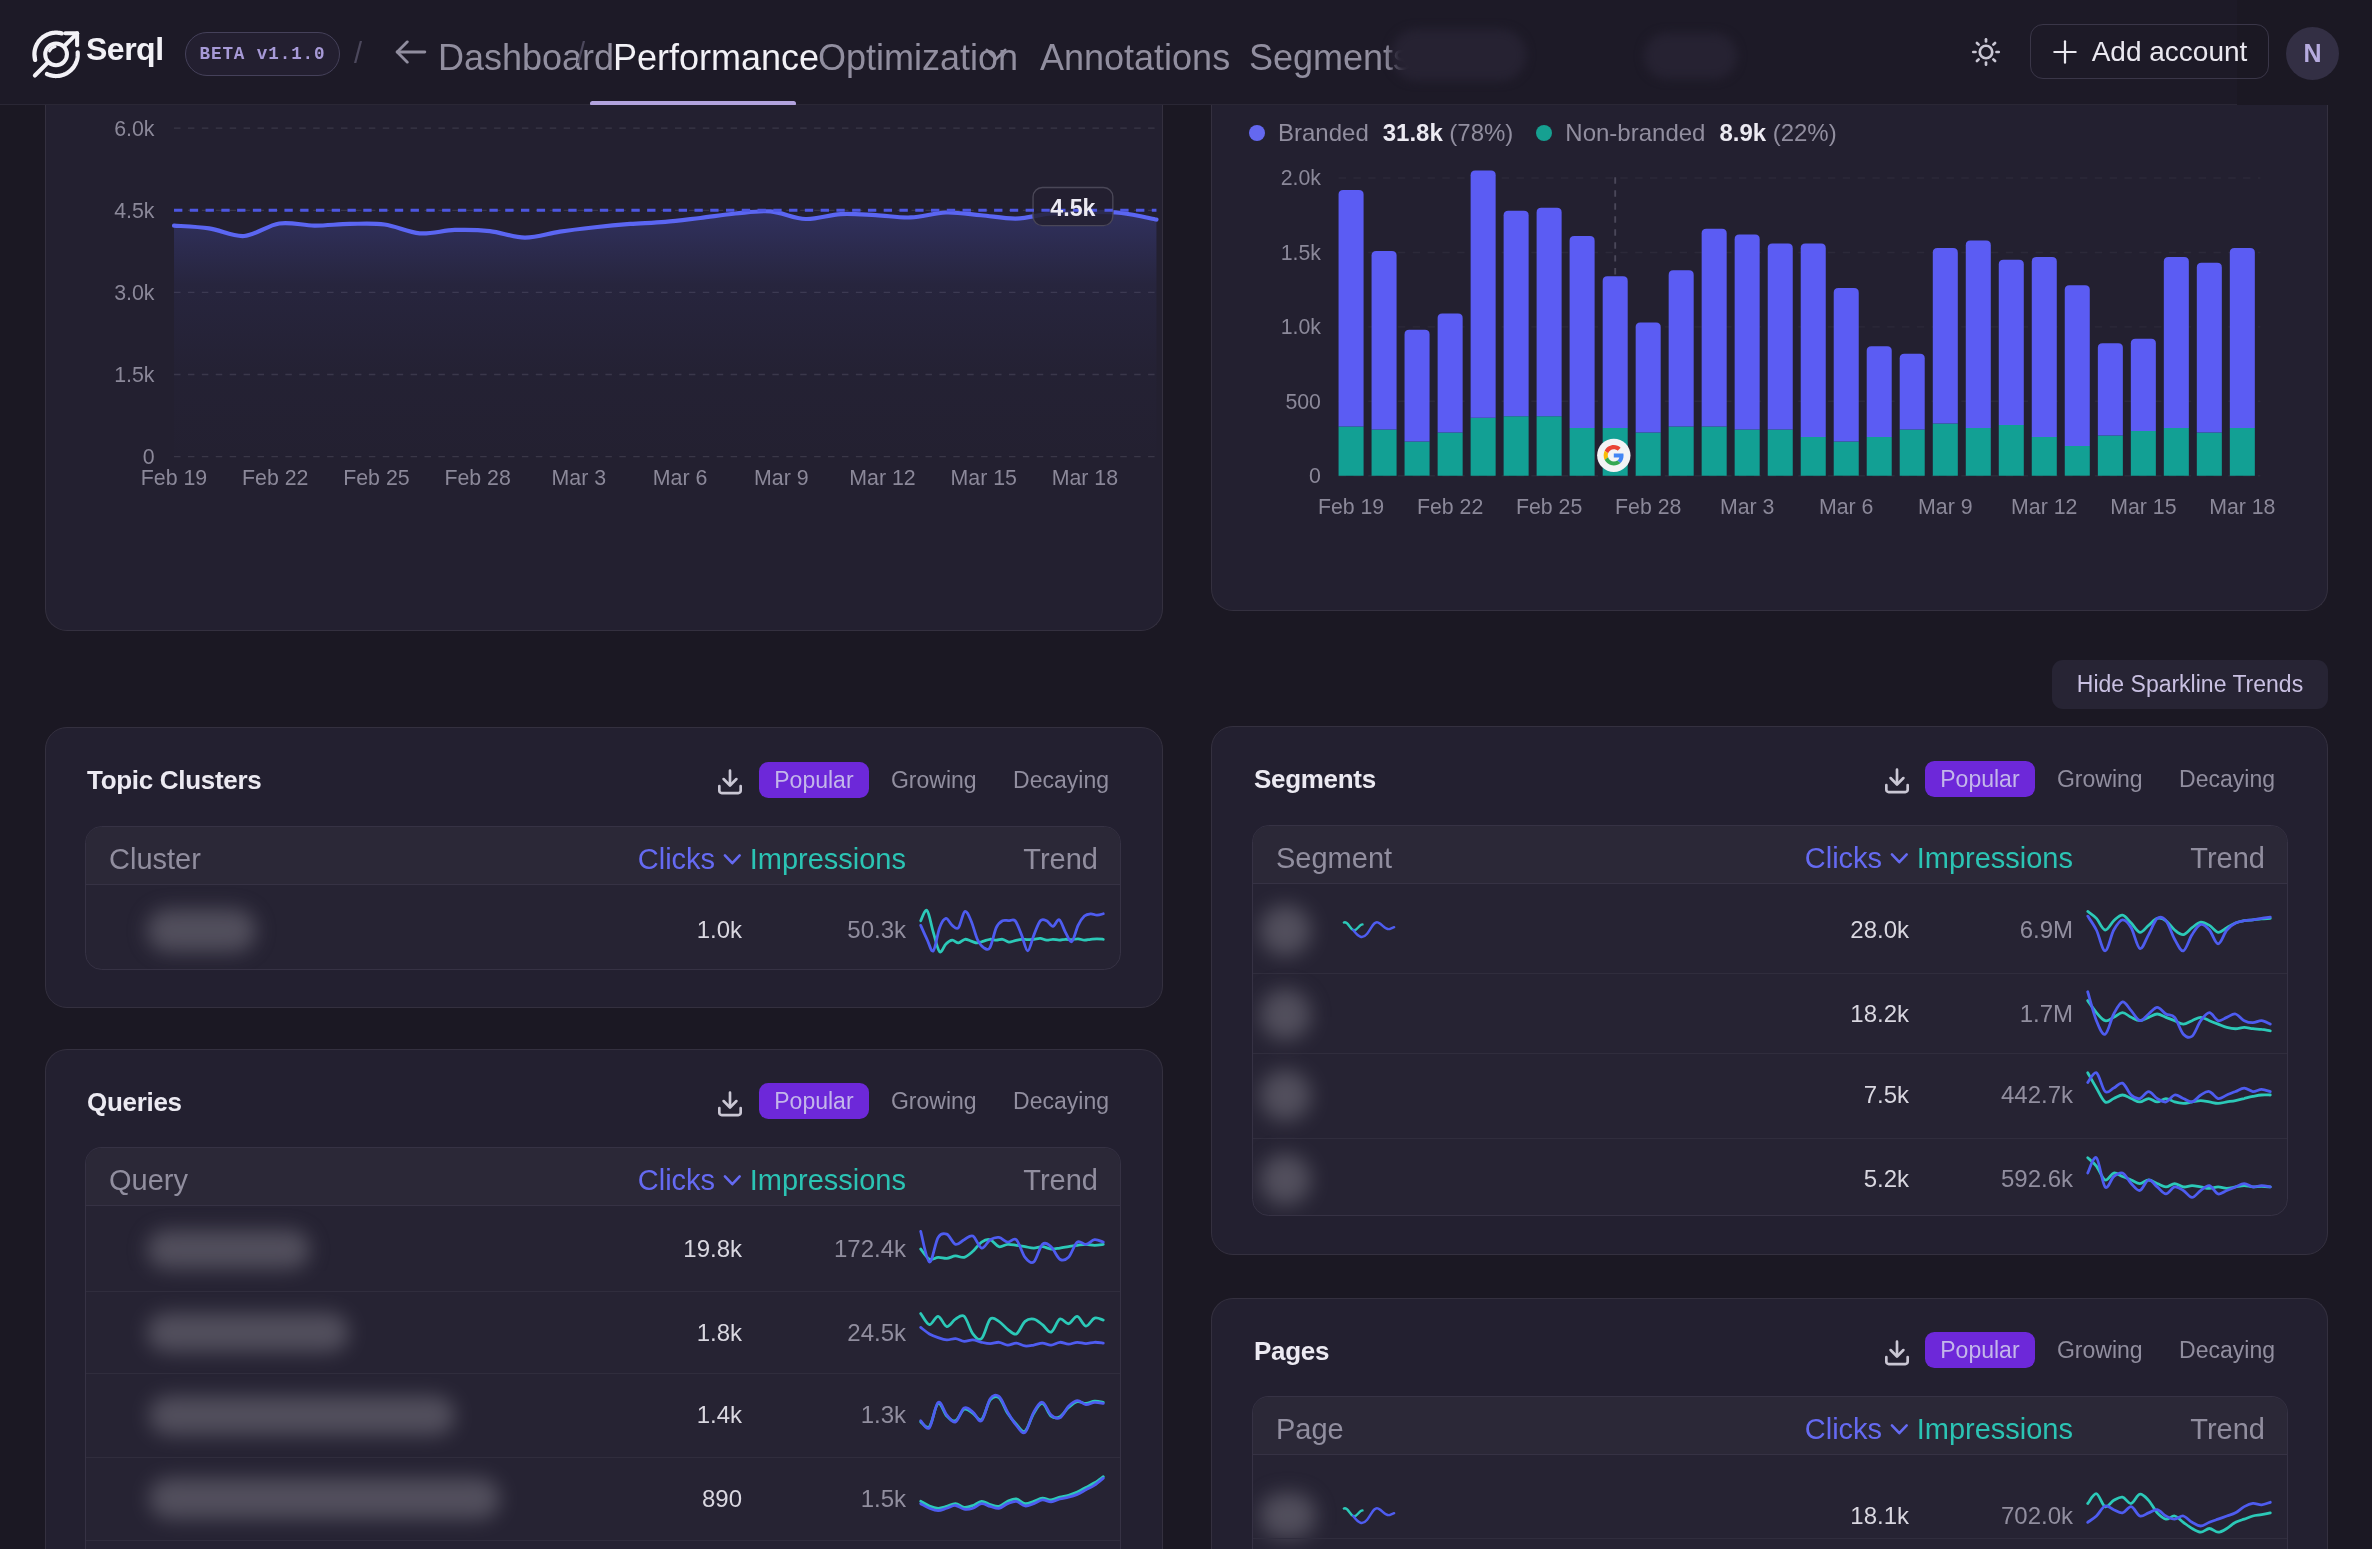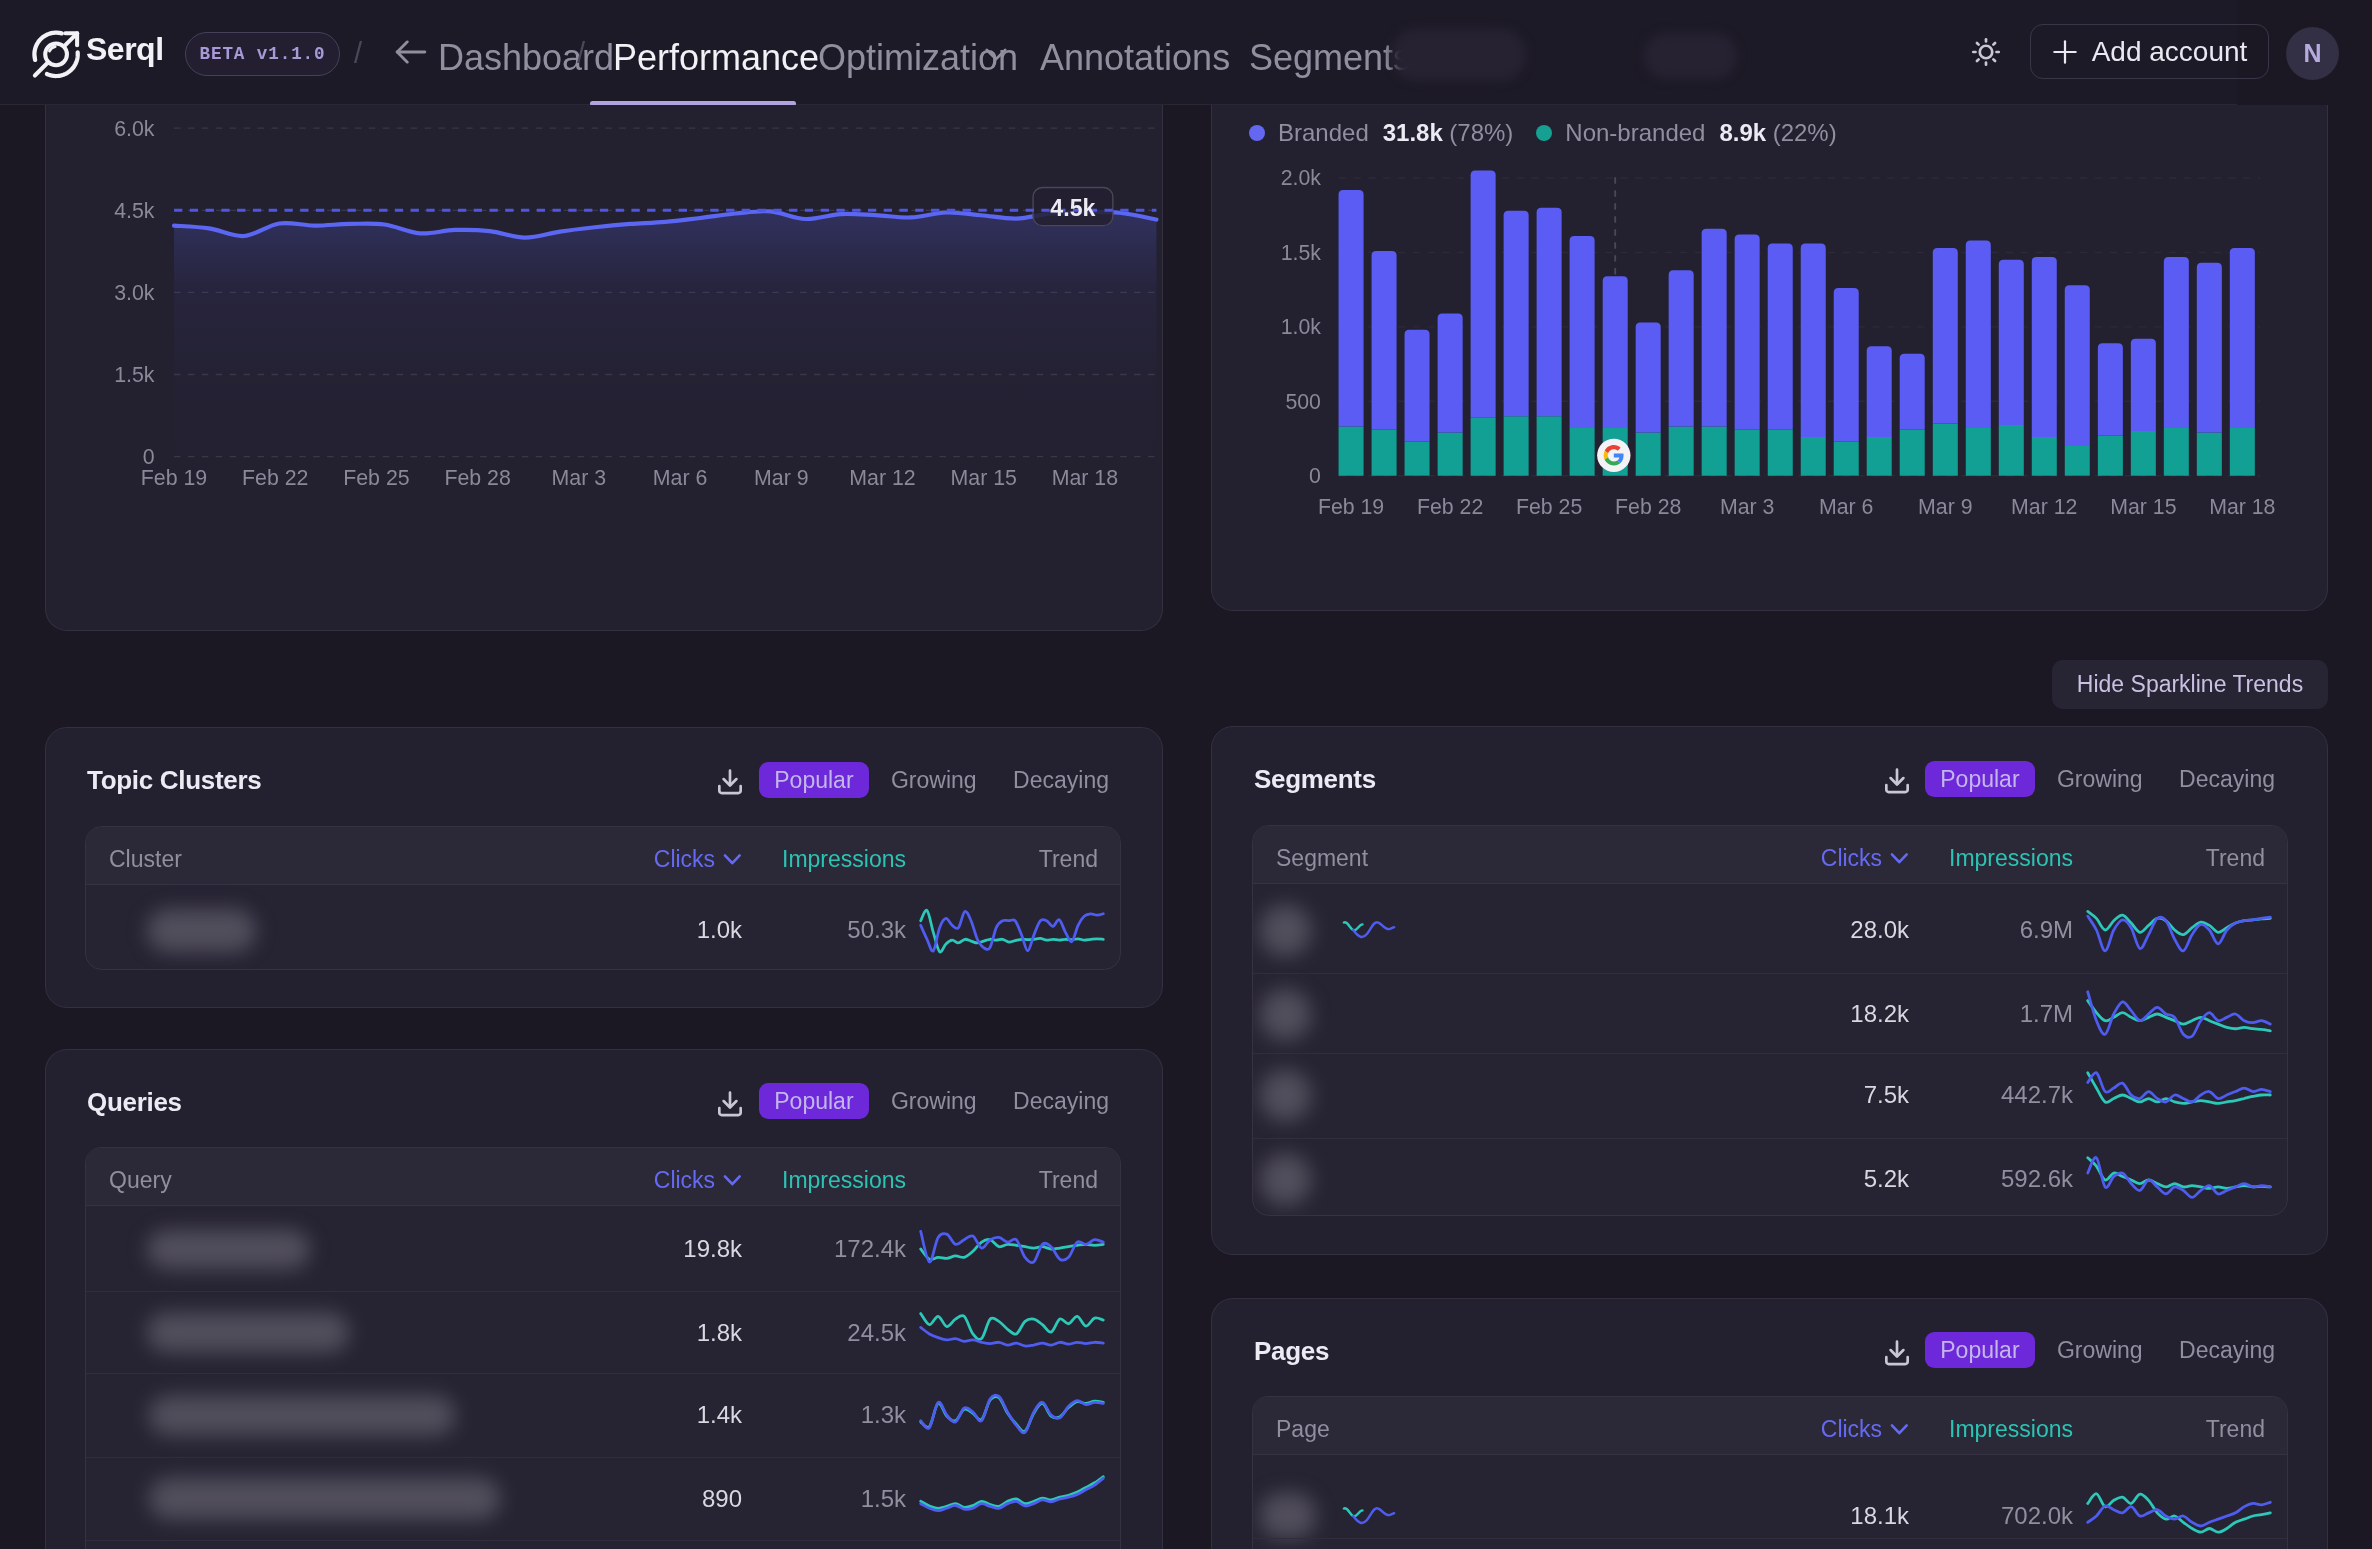--- a/index.html
+++ b/index.html
@@ -8,21 +8,21 @@
  border-bottom:0.9px solid #2a2735}
 .navitem{position:absolute;font-size:36px;color:#918e9f;white-space:nowrap}
 .card{position:absolute;background:#232030;border:0.9px solid #34303f;border-radius:22px}
 .chartcard{border-top:none;border-top-left-radius:0;border-top-right-radius:0}
 .ttl{position:absolute;font-size:26px;font-weight:700;color:#eceaf2;letter-spacing:-0.3px}
 .tabs{position:absolute;display:flex;align-items:center;font-size:23px;color:#918e9f}
 .tab{padding:4.6px 15px}
 .tab.on{background:#6d28d9;border-radius:9.3px;color:#c3b6ea}
 .tbl{position:absolute;background:#262333;border:0.9px solid #363244;border-radius:16.7px;overflow:hidden}
 .thead{position:absolute;left:0;top:0;right:0;height:58px;background:#2b2837;border-bottom:0.9px solid #363244}
-.th{position:absolute;font-size:23px;color:#918e9f;top:50%;transform:translateY(-50%)}
+.th{position:absolute;font-size:29px;color:#918e9f;top:50%;transform:translateY(-50%)}
 .rowline{position:absolute;left:0;right:0;height:0.9px;background:#302d3d}
 .val{position:absolute;font-size:24px;transform:translate(100%,-50%);color:#d9d7e0;font-weight:400}
 .val.dim{color:#918e9f}
 .blob{position:absolute;background:#76737f;filter:blur(10.2px);opacity:.55;border-radius:20.4px}
 .spark{position:absolute}
 .clickshead{color:#656af2;font-weight:500}
 .impshead{color:#2bc4b4;font-weight:500}
 .leg{position:absolute;display:flex;align-items:center;font-size:24px;color:#918e9f;white-space:nowrap}
 .dot{width:16px;height:16px;border-radius:50%;display:inline-block;margin-right:13px}
 .leg b{color:#eceaf2;font-weight:700;margin:0 6.5px 0 14px}

